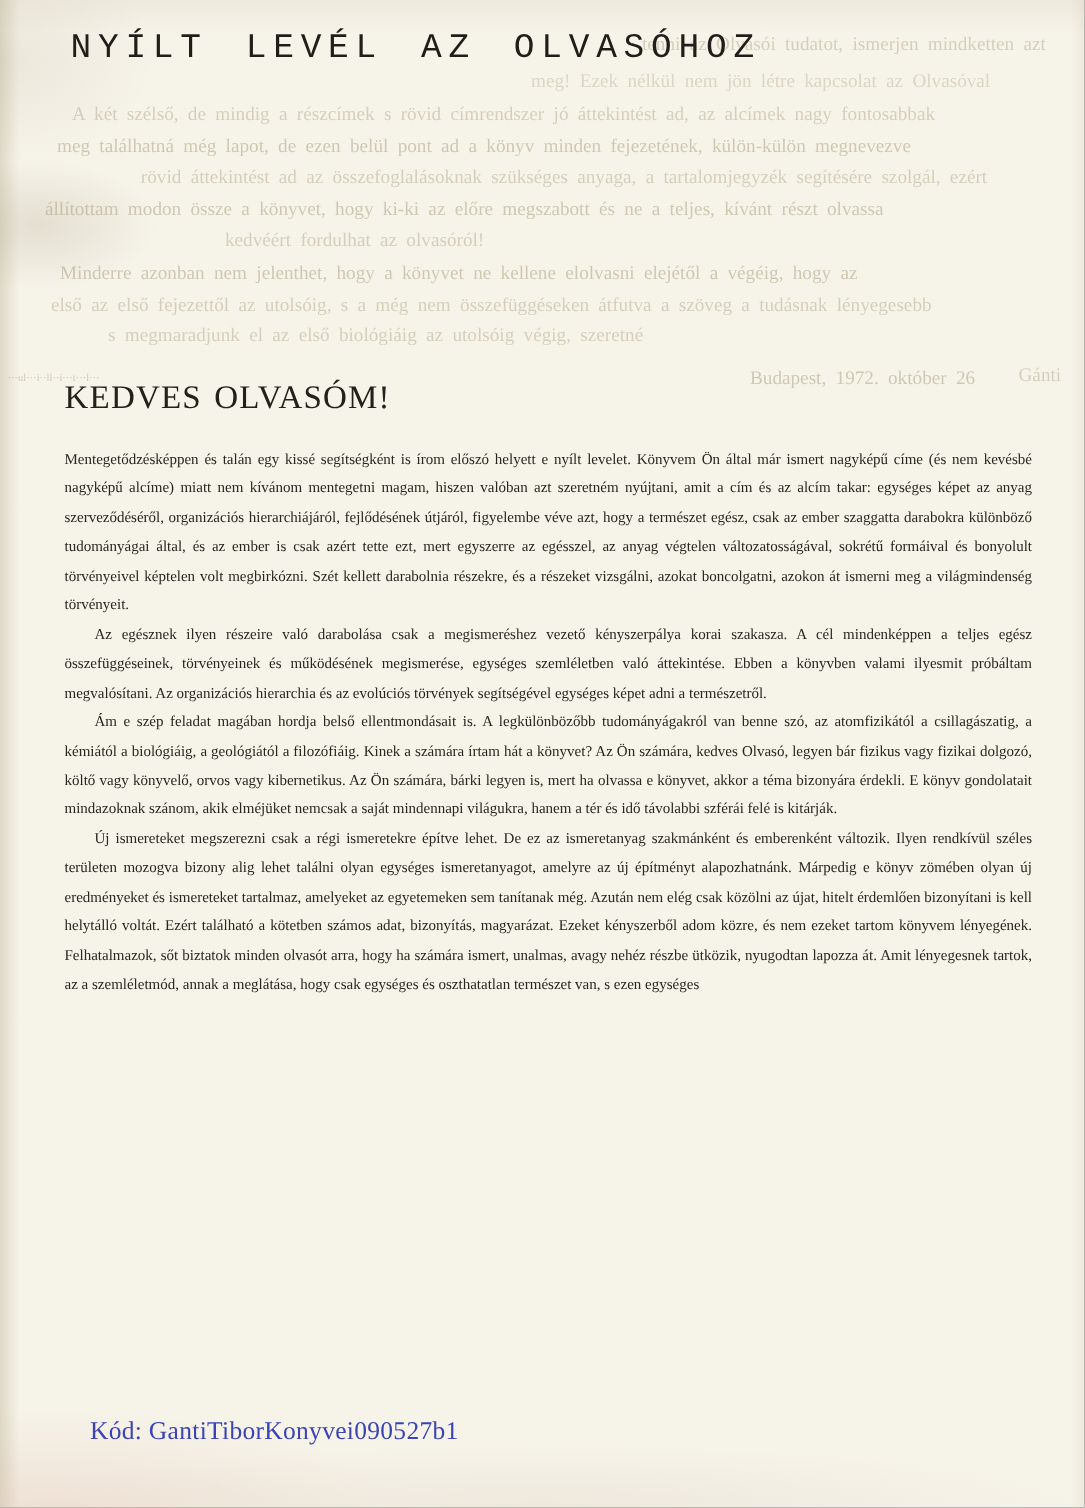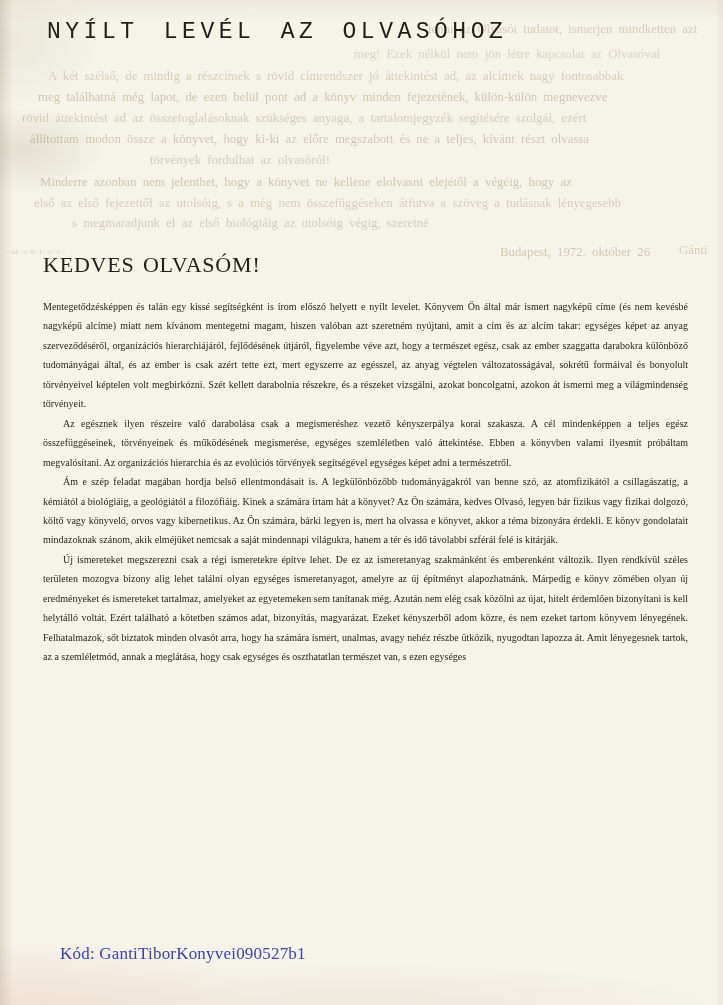--- a/index.html
+++ b/index.html
@@ -56,21 +56,21 @@
     position:absolute;display:block;overflow:hidden;
     height:16px;white-space:nowrap;
     font-size:12.8px;word-spacing:3px;
     color:#a89d7c;opacity:.42;
     filter:blur(0.45px);
   }
   .g0 {left:428px;top:22px; width:292px;}
   .g1 {left:354px;top:47px; width:352px;opacity:.34;}
   .g2 {left:48px; top:69px; width:666px;}
   .g3 {left:38px; top:90px; width:678px;opacity:.5;}
-  .g4 {left:22px; top:111px;width:684px;}
+  .g4 {left:34px; top:111px;width:684px;text-align:center;}
   .g5 {left:30px; top:132px;width:686px;opacity:.5;}
   .g6 {left:150px;top:153px;width:300px;}
   .g7 {left:40px; top:175px;width:676px;opacity:.5;}
   .g8 {left:34px; top:196px;width:682px;}
   .g9 {left:72px; top:216px;width:560px;}
   .g10{left:500px;top:245px;width:150px;opacity:.5;}
   .g11{left:655px;top:243px;width:55px;margin-left:24px;}
   .g12{left:5px;  top:248px;width:130px;font-size:7px;opacity:.5;}
 </style>
 </head>
@@ -78,21 +78,21 @@
 
 <div class="page">
 
   <div>
     <span class="gl g0">tenni az Olvasói tudatot, ismerjen mindketten azt</span>
     <span class="gl g1">meg! Ezek nélkül nem jön létre kapcsolat az Olvasóval</span>
     <span class="gl g2">A két szélső, de mindig a részcímek s rövid címrendszer jó áttekintést ad, az alcímek nagy fontosabbak</span>
     <span class="gl g3">meg találhatná még lapot, de ezen belül pont ad a könyv minden fejezetének, külön-külön megnevezve</span>
     <span class="gl g4">rövid áttekintést ad az összefoglalásoknak szükséges anyaga, a tartalomjegyzék segítésére szolgál, ezért</span>
     <span class="gl g5">állítottam modon össze a könyvet, hogy ki-ki az előre megszabott és ne a teljes, kívánt részt olvassa</span>
-    <span class="gl g6">törvények fordulhat az olvasóról!</span>
+    <span class="gl g6">kedvéért fordulhat az olvasóról!</span>
     <span class="gl g7">Minderre azonban nem jelenthet, hogy a könyvet ne kellene elolvasni elejétől a végéig, hogy az</span>
     <span class="gl g8">első az első fejezettől az utolsóig, s a még nem összefüggéseken átfutva a szöveg a tudásnak lényegesebb</span>
     <span class="gl g9">s megmaradjunk el az első biológiáig az utolsóig végig, szeretné</span>
     <span class="gl g10">Budapest, 1972. október 26.</span>
     <span class="gl g11">Gánti</span>
     <span class="gl g12">···ul···i··ll··i···t···l···</span>
   </div>
 
   <h1 class="title">NYÍLT LEVÉL AZ OLVASÓHOZ</h1>
 

